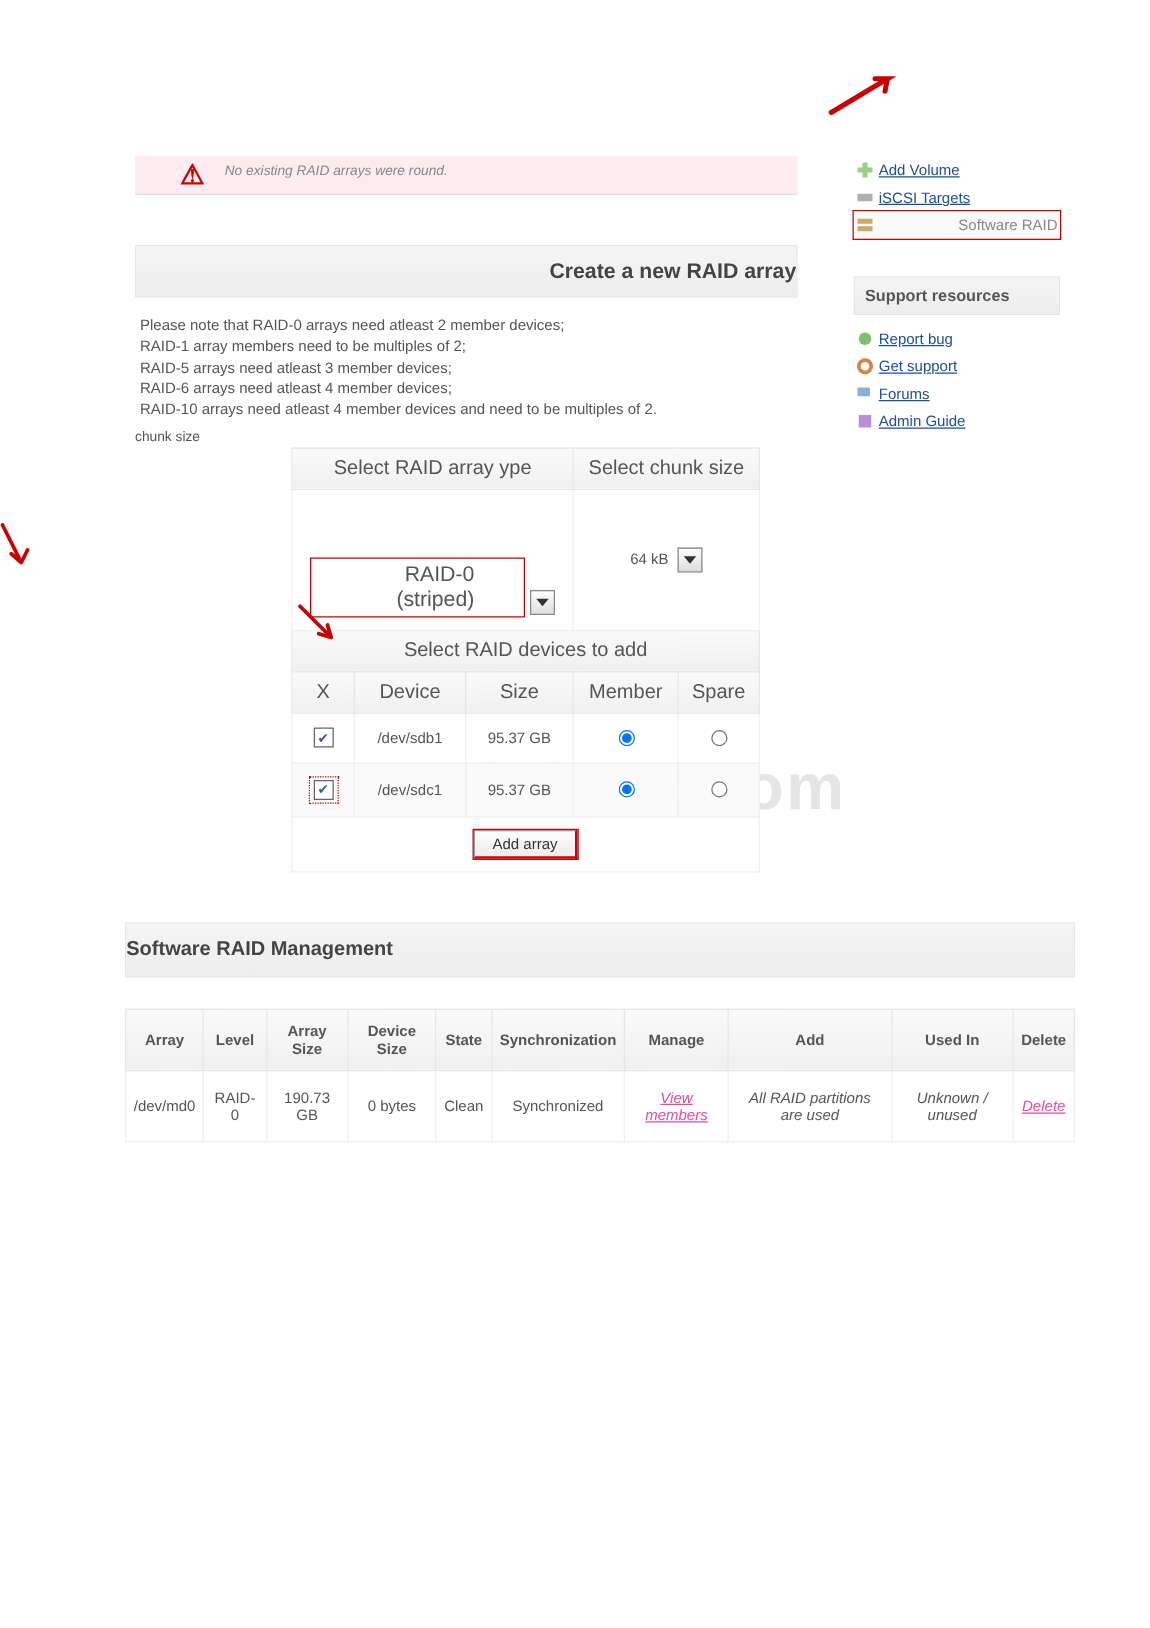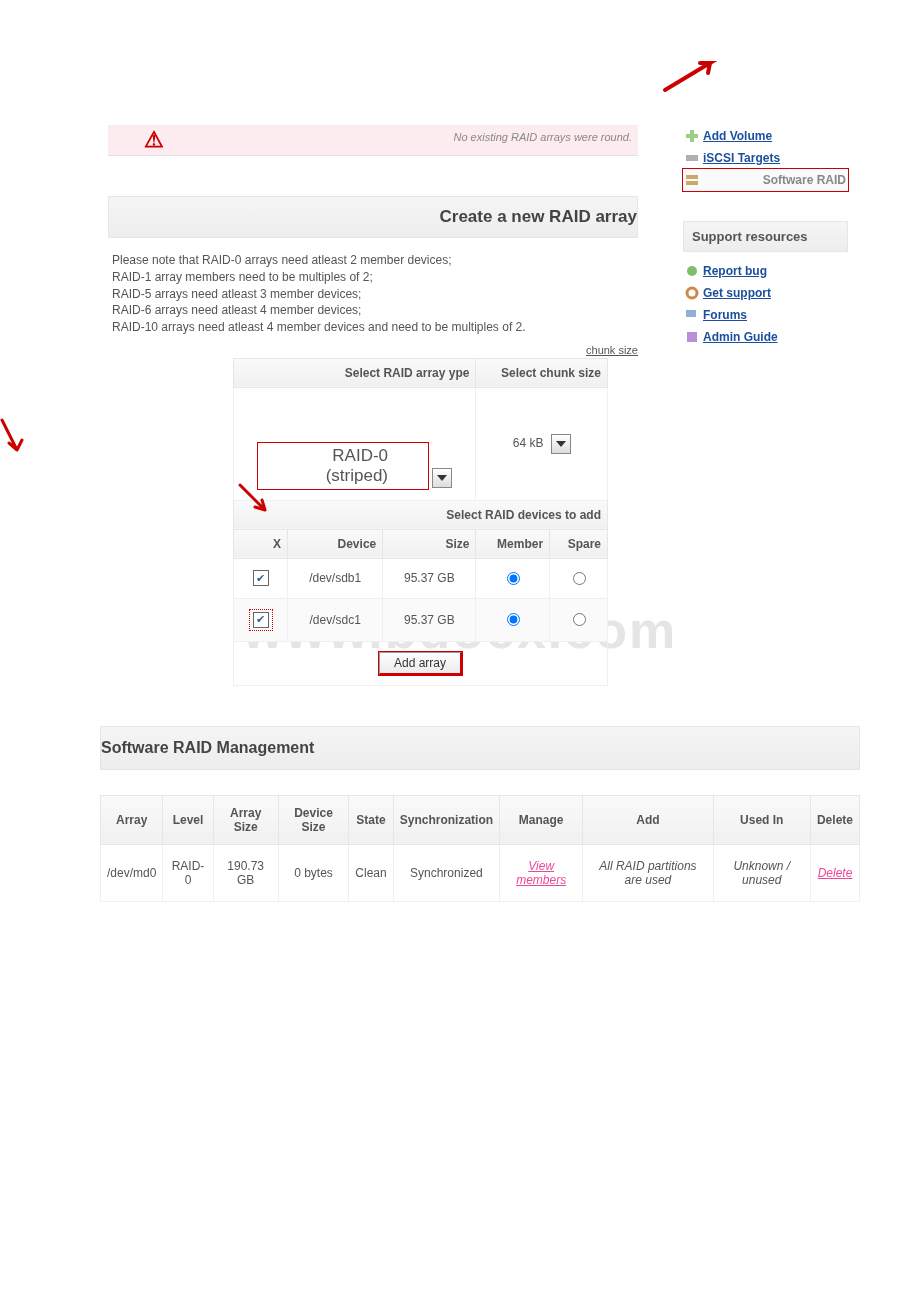--- a/index.html
+++ b/index.html
@@ -57,21 +57,21 @@
     font-size: 22px;
     font-weight: bold;
     margin: 0 16px 0 30px;
     line-height: 1;
   }
   .warning-text {
     font-style: italic;
     color: #888;
     font-size: 11px;
     flex: 1;
-    text-align: right;
+    text-align: left;
     padding-top: 2px;
   }
 
   .section-title {
     background: linear-gradient(#f5f5f5,#ededed);
     text-align: right;
     font-weight: bold;
     font-size: 17px;
     color: #444;
     padding: 10px 0;
@@ -80,40 +80,39 @@
   }
 
   .help-text {
     text-align: left;
     color: #555;
     font-size: 12px;
     line-height: 1.4;
     padding: 14px 4px 8px 4px;
   }
   .small-label {
-    text-align:right;
+    text-align:left;
     font-size:11px;
     color:#555;
     padding-bottom:2px;
-    text-decoration:underline;
   }
 
   .form-table {
     width: 375px;
     margin-left: 125px;
     border-collapse: collapse;
   }
   .form-table th {
     background: linear-gradient(#fafafa,#f0f0f0);
-    font-weight: bold;
-    font-size: 12px;
+    font-weight: normal;
+    font-size: 16px;
     color: #555;
     padding: 7px 6px;
     border: 1px solid #e6e6e6;
-    text-align: right;
+    text-align: center;
   }
   .form-table td {
     padding: 10px 6px;
     border: 1px solid #f0f0f0;
     text-align: center;
     font-size: 12px;
     color: #555;
     vertical-align: middle;
   }
   .raid-type-cell {
@@ -189,21 +188,21 @@
 
   
   .nav-list { margin:0; padding:0; list-style:none; }
   .nav-list li {
     padding: 4px 2px 4px 20px;
     position:relative;
     font-size:12px;
   }
   .nav-list li a {
     color:#1b4f9e;
-    font-weight:bold;
+    font-weight:normal;
     text-decoration:underline;
   }
   .nav-list li.selected {
     outline:1px solid #c00;
     background:#fafafa;
     text-align:right;
   }
   .nav-list li.selected a {
     color:#888;
     text-decoration:none;

